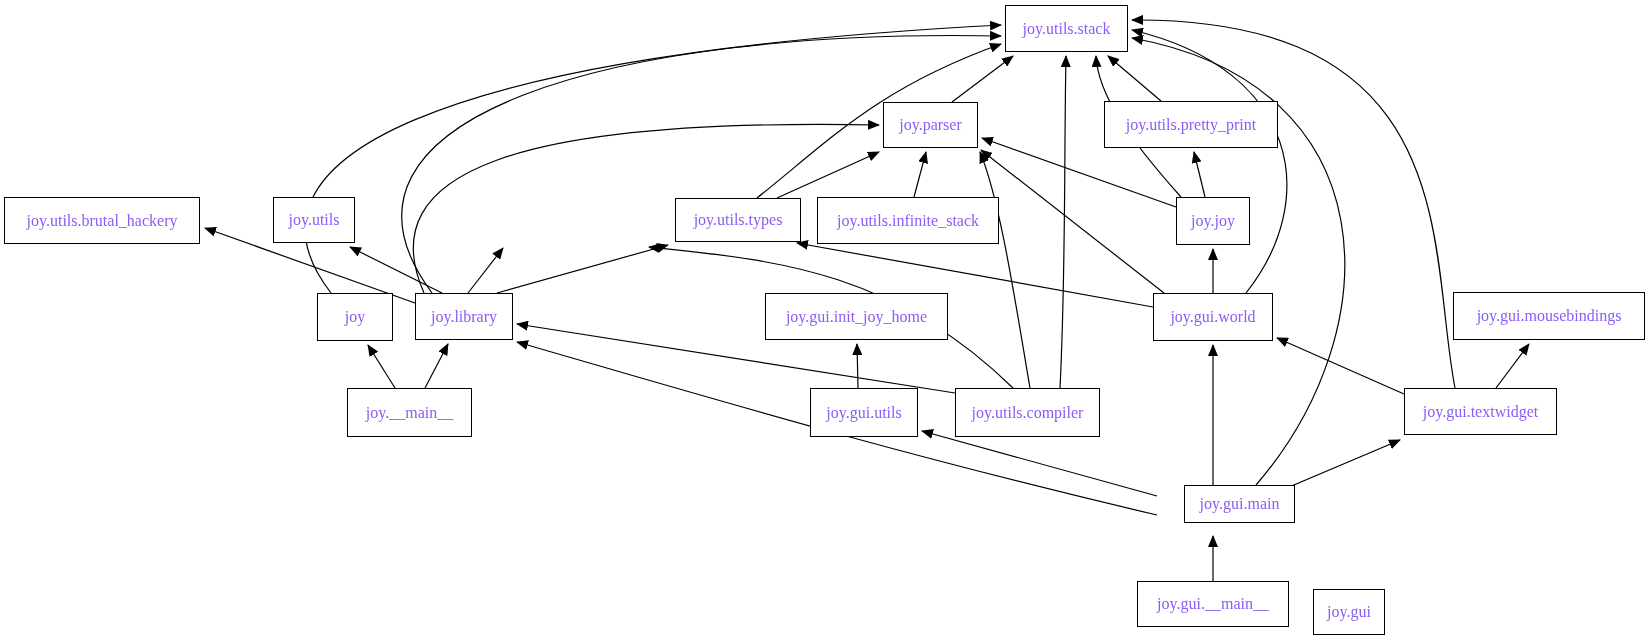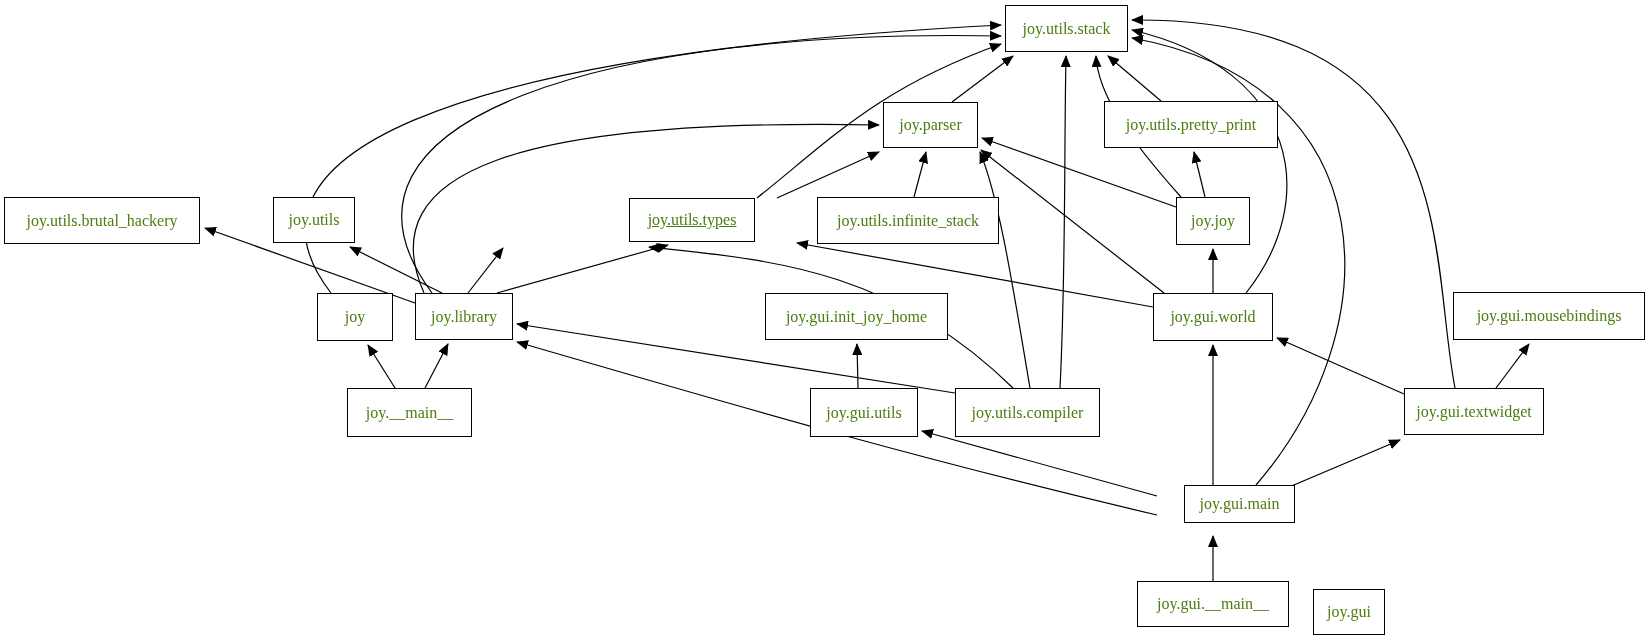--- a/index.html
+++ b/index.html
@@ -1,21 +1,21 @@
 <!DOCTYPE html>
 <html><head>
 <meta charset="utf-8">
 <style>
   html,body{margin:0;padding:0;background:#ffffff;}
   #stage{position:relative;width:1648px;height:635px;background:#ffffff;
          font-family:"Liberation Serif","DejaVu Serif",serif;overflow:hidden;}
   #edge-layer{position:absolute;left:0;top:0;width:1648px;height:635px;}
   #node-layer{position:absolute;left:0;top:0;width:1648px;height:635px;}
   .node{position:absolute;box-sizing:border-box;border:1px solid #000;background:#fff;
-        color:#4d7c0f;font-size:16px;text-align:center;white-space:nowrap;
+        color:#8b5cf6;font-size:16px;text-align:center;white-space:nowrap;
         display:flex;align-items:center;justify-content:center;}
   .edge{fill:none;stroke:#000;stroke-width:1.2px;}
 </style>
 </head>
 <body>
 
 <div id="stage">
   <svg id="edge-layer" width="1648" height="635" viewBox="0 0 1648 635" xmlns="http://www.w3.org/2000/svg">
     <defs>
       <marker id="arrow" markerWidth="12" markerHeight="10" refX="11" refY="5" orient="auto" markerUnits="userSpaceOnUse">
@@ -57,29 +57,29 @@
       <path d="M1496,388 L1529,344" class="edge" marker-end="url(#arrow)"></path>
       <path d="M1455,388 C1428,250 1465,18 1132,20" class="edge" marker-end="url(#arrow)"></path>
       <path d="M1213,581 L1213,536" class="edge" marker-end="url(#arrow)"></path>
     </svg>
   <div id="node-layer">
       <div class="node" style="left: 1005px; top: 5px; width: 123px; height: 47px;">joy.utils.stack</div>
       <div class="node" style="left: 883px; top: 102px; width: 95px; height: 46px;">joy.parser</div>
       <div class="node" style="left: 1104px; top: 101px; width: 174px; height: 47px;">joy.utils.pretty_print</div>
       <div class="node" style="left: 4px; top: 197px; width: 196px; height: 47px;">joy.utils.brutal_hackery</div>
       <div class="node" style="left: 273px; top: 197px; width: 82px; height: 46px;">joy.utils</div>
-      <div class="node" style="left: 629px; top: 198px; width: 126px; height: 44px; text-decoration: underline;">joy.utils.types</div>
+      <div class="node" style="left: 675px; top: 198px; width: 126px; height: 44px;">joy.utils.types</div>
       <div class="node" style="left: 817px; top: 197px; width: 182px; height: 47px;">joy.utils.infinite_stack</div>
       <div class="node" style="left: 1176px; top: 197px; width: 74px; height: 48px;">joy.joy</div>
       <div class="node" style="left: 317px; top: 293px; width: 76px; height: 48px;">joy</div>
       <div class="node" style="left: 415px; top: 293px; width: 98px; height: 47px;">joy.library</div>
       <div class="node" style="left: 765px; top: 293px; width: 183px; height: 47px;">joy.gui.init_joy_home</div>
       <div class="node" style="left: 1153px; top: 293px; width: 120px; height: 48px;">joy.gui.world</div>
       <div class="node" style="left: 1453px; top: 292px; width: 192px; height: 48px;">joy.gui.mousebindings</div>
       <div class="node" style="left: 347px; top: 388px; width: 125px; height: 49px;">joy.__main__</div>
       <div class="node" style="left: 810px; top: 388px; width: 108px; height: 49px;">joy.gui.utils</div>
       <div class="node" style="left: 955px; top: 388px; width: 145px; height: 49px;">joy.utils.compiler</div>
-      <div class="node" style="left: 1404px; top: 388px; width: 140px; height: 47px;">joy.gui.textwidget</div>
+      <div class="node" style="left: 1404px; top: 388px; width: 153px; height: 47px;">joy.gui.textwidget</div>
       <div class="node" style="left: 1184px; top: 485px; width: 111px; height: 38px;">joy.gui.main</div>
       <div class="node" style="left: 1137px; top: 581px; width: 152px; height: 46px;">joy.gui.__main__</div>
       <div class="node" style="left: 1313px; top: 581px; width: 72px; height: 46px; margin-top: 8px;">joy.gui</div>
     </div>
 </div>
 
 </body></html>

